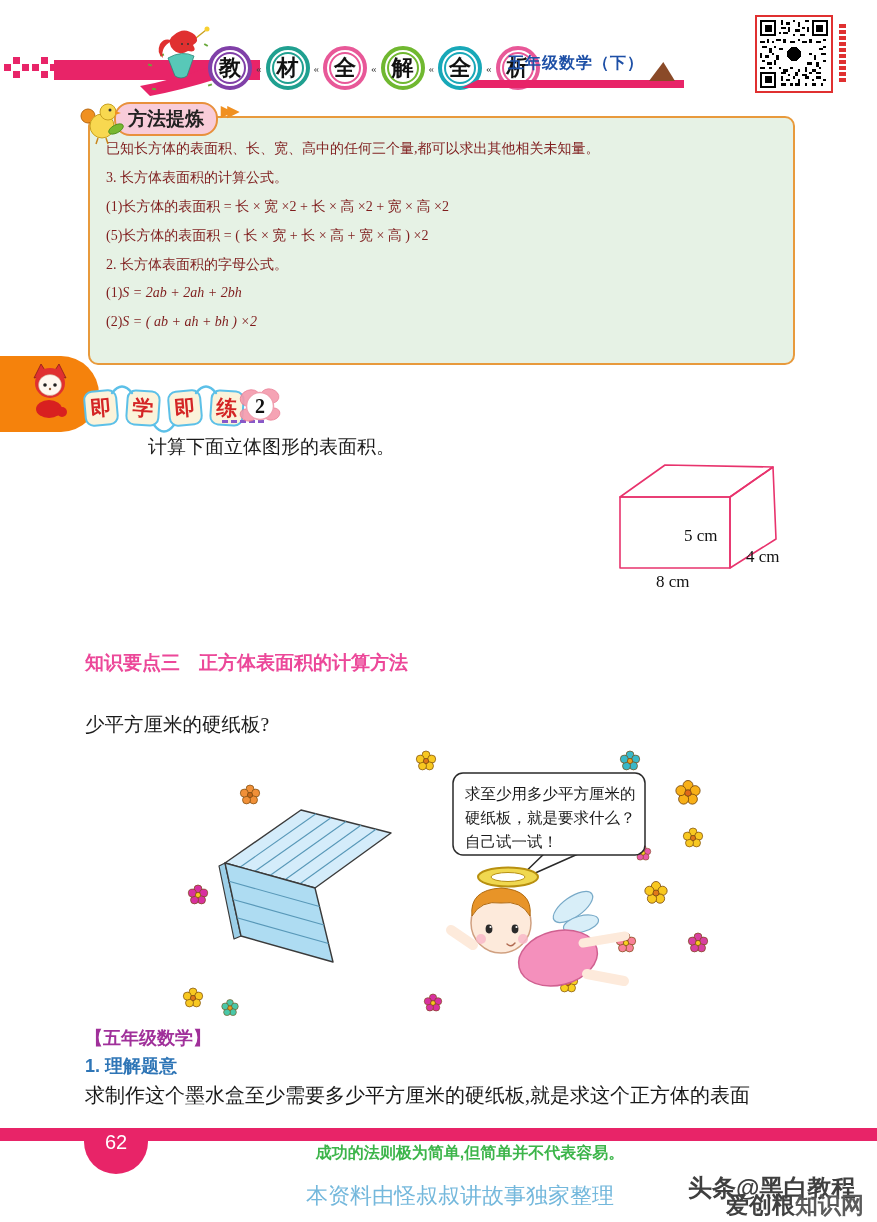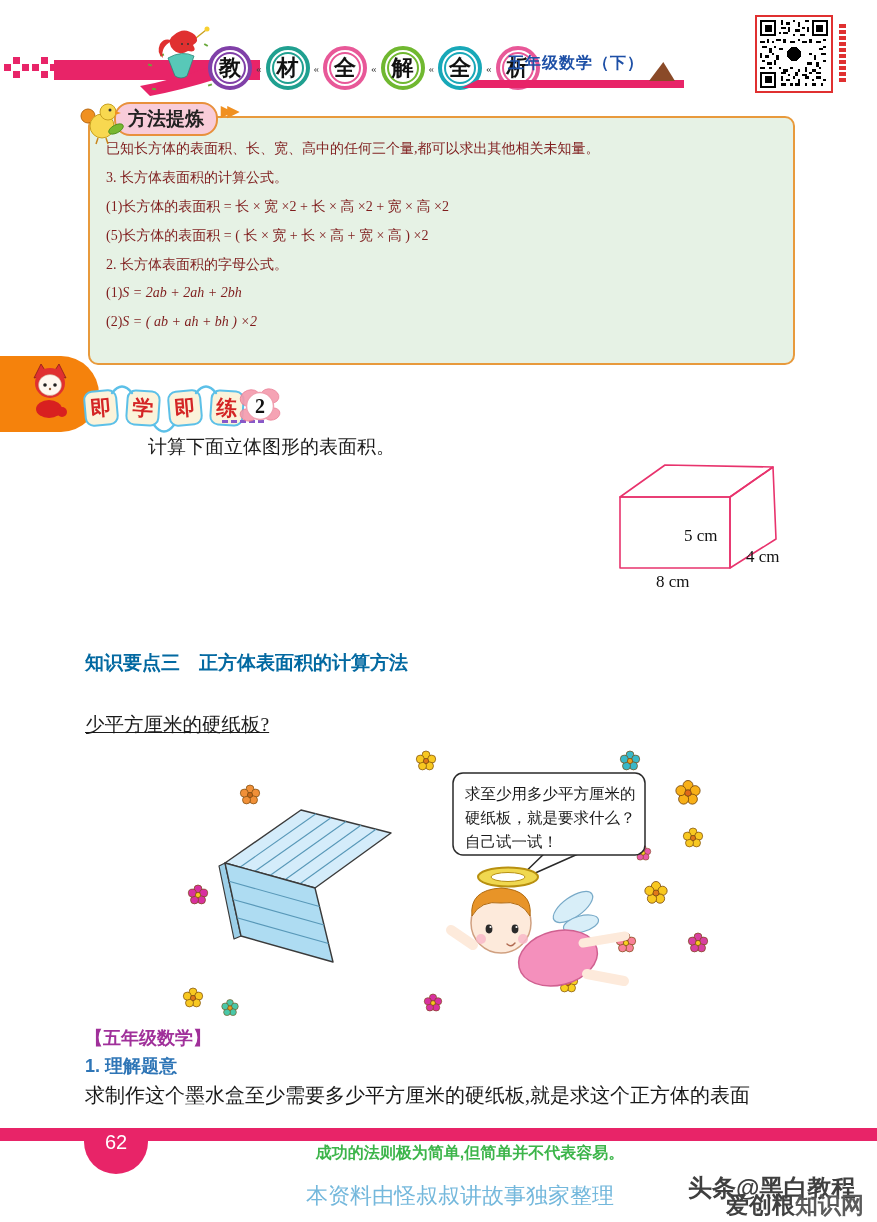--- a/index.html
+++ b/index.html
@@ -47,25 +47,25 @@
   .tile{width:34px;height:36px;box-sizing:border-box;border:2px solid #5cc0e8;border-radius:9px;
         background:#fbf3da;color:#d42525;font-weight:bold;font-size:21px;line-height:33px;
         text-align:center;}
   .tile:nth-child(1){transform:rotate(-5deg);}
   .tile:nth-child(2){transform:rotate(4deg);}
   .tile:nth-child(3){transform:rotate(-5deg);}
   .tile:nth-child(4){transform:rotate(4deg);}
   .dashes{left:222px;top:400px;width:42px;height:20px;border-bottom:3px dashed #8858c8;}
   .prompt{left:104px;top:434px;font-size:19px;margin-left:44px;}
   
-  .sec3-heading{left:85px;top:650px;font-size:19px;font-weight:bold;color:#0369a1;}
+  .sec3-heading{left:85px;top:650px;font-size:19px;font-weight:bold;color:#ec4899;}
   .sec3-line1{left:104px;top:681px;font-size:19.5px;white-space:nowrap;}
   .sec3-tag{color:#18998a;font-weight:bold;font-family:"Liberation Sans",sans-serif;
         font-size:19px;margin-right:14px;}
-  .sec3-line2{left:85px;top:711px;font-size:19.5px;text-decoration:underline;}
+  .sec3-line2{left:85px;top:711px;font-size:19.5px;}
   
   .proc-tag{left:85px;top:1026px;font-size:18px;font-weight:bold;color:#a0309a;}
   .proc-step{left:85px;top:1054px;font-size:18px;font-weight:bold;color:#2e75b6;}
   .proc-body{left:85px;top:1082px;font-size:20px;white-space:nowrap;}
   
   .footer-bar{left:0;top:1128px;width:877px;height:13px;background:#e82468;}
   .page-tab{left:84px;top:1128px;width:64px;height:46px;background:#e82468;
         border-radius:0 0 32px 32px;color:#fff;text-align:center;font-size:20px;
         padding-top:3px;box-sizing:border-box;}
   .motto{left:60px;top:1143px;width:820px;text-align:center;font-size:16px;font-weight:bold;color:#3cb54a;}

